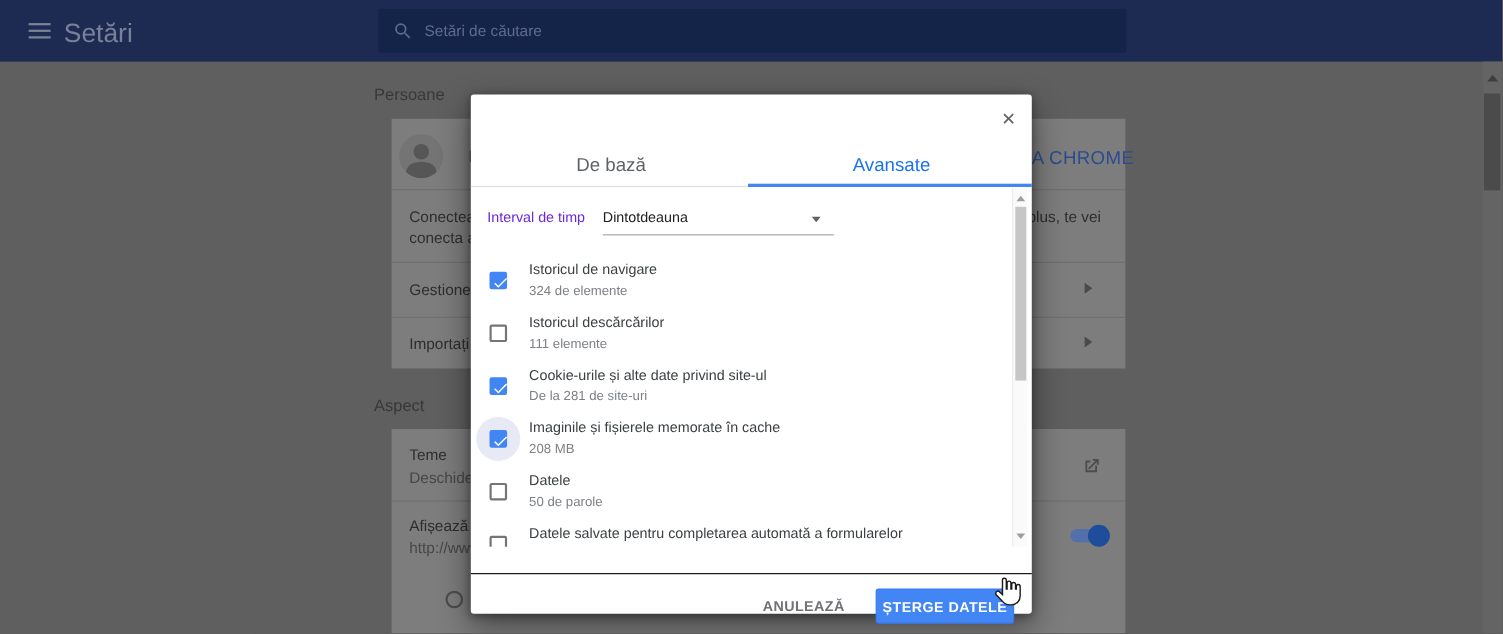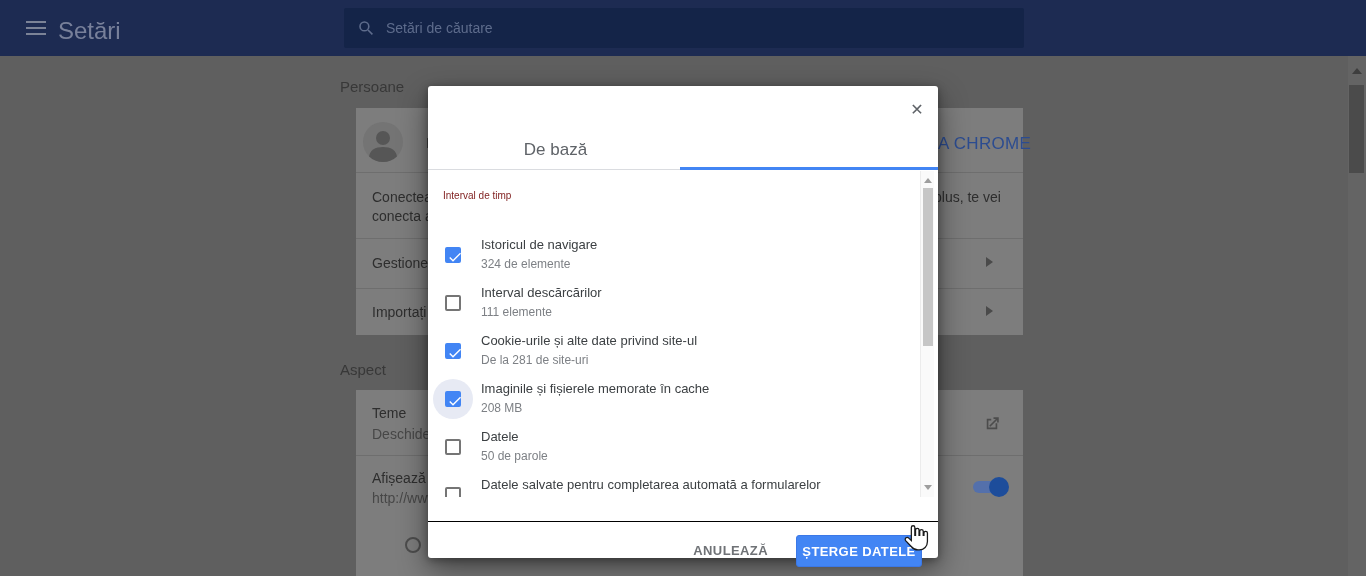--- a/index.html
+++ b/index.html
@@ -39,21 +39,21 @@
   .dialog { position:absolute; left:428px; top:86px; width:510px; height:472px; background:#ffffff; border-radius:3px;
             box-shadow:0 12px 30px rgba(0,0,0,.45), 0 2px 8px rgba(0,0,0,.35); z-index:10; }
   .dlg-title { position:absolute; left:20px; top:14px; font-size:16px; color:#202124; }
   .dlg-close { position:absolute; right:8px; top:11px; width:26px; height:26px; text-align:center; line-height:26px; font-size:16px; color:#5f6368; cursor:pointer; }
   .tabs { position:absolute; left:0; top:44px; width:510px; height:40px; border-bottom:1px solid #dadce0; }
   .tab { position:absolute; top:0; width:255px; height:40px; text-align:center; line-height:40px; font-size:17px; font-weight:500; color:#5f6368; cursor:pointer; }
   .tab.active { color:#1a73e8; }
   .tab-underline { position:absolute; left:252px; top:81px; width:258px; height:3px; background:#4285f4; }
 
   .dlg-body { position:absolute; left:0; top:85px; width:510px; height:326px; overflow:hidden; }
-  .time-label { position:absolute; left:15px; top:19px; font-size:10px; color:#7f1d1d; }
+  .time-label { position:absolute; left:15px; top:19px; font-size:13px; color:#6d28d9; }
   .dropdown { position:absolute; left:120px; top:10px; width:210px; height:33px; border-bottom:1px solid #9aa0a6; cursor:pointer; }
   .dropdown .val { position:absolute; left:0; top:9px; font-size:13px; color:#202124; }
   .dropdown .arr { position:absolute; right:12px; top:16px; width:0; height:0; border-top:5px solid #5f6368; border-left:4px solid transparent; border-right:4px solid transparent; }
 
   .list { position:absolute; left:0; top:60px; width:510px; }
   .litem { position:absolute; left:0; width:510px; height:48px; }
   .cb-wrap { position:absolute; left:17px; top:16px; width:16px; height:16px; }
   .litem.focused .cb-wrap::before { content:''; position:absolute; left:-12px; top:-12px; width:40px; height:40px; border-radius:50%; background:#e7eaf4; }
   .cb { position:absolute; left:0; top:0; width:16px; height:16px; border:2px solid #757575; border-radius:2px; background:#fff; cursor:pointer; }
   .litem.checked .cb { background:#4285f4; border-color:#4285f4; }
@@ -138,43 +138,48 @@
         <div class="knob"></div>
       </div>
     <div class="radio"></div>
   </div>
 
   <div class="dialog">
     <div class="dlg-close">✕</div>
 
     <div class="tabs">
       <div class="tab" style="left:0;">De bază</div>
+      <div class="tab active" style="left:255px;">Avansate</div>
     </div>
     <div class="tab-underline"></div>
 
     <div class="dlg-body">
       <div class="time-label">Interval de timp</div>
+      <div class="dropdown">
+        <div class="val">Dintotdeauna</div>
+        <div class="arr"></div>
+      </div>
 
       <div class="list">
         <div class="litem checked" style="top:0;">
           <div class="cb-wrap">
               <div class="cb">
                 <svg width="16" height="16" viewBox="0 0 24 24">
                   <path d="M9 16.2 4.8 12l-1.4 1.4L9 19 21 7l-1.4-1.4z" fill="#fff"></path>
                 </svg>
               </div>
             </div>
           <div class="li-label">Istoricul de navigare</div>
           <div class="li-detail">324 de elemente</div>
         </div>
         <div class="litem" style="top:48px;">
           <div class="cb-wrap">
               <div class="cb"></div>
             </div>
-          <div class="li-label">Interval descărcărilor</div>
+          <div class="li-label">Istoricul descărcărilor</div>
           <div class="li-detail">111 elemente</div>
         </div>
         <div class="litem checked" style="top:96px;">
           <div class="cb-wrap">
               <div class="cb">
                 <svg width="16" height="16" viewBox="0 0 24 24">
                   <path d="M9 16.2 4.8 12l-1.4 1.4L9 19 21 7l-1.4-1.4z" fill="#fff"></path>
                 </svg>
               </div>
             </div>

